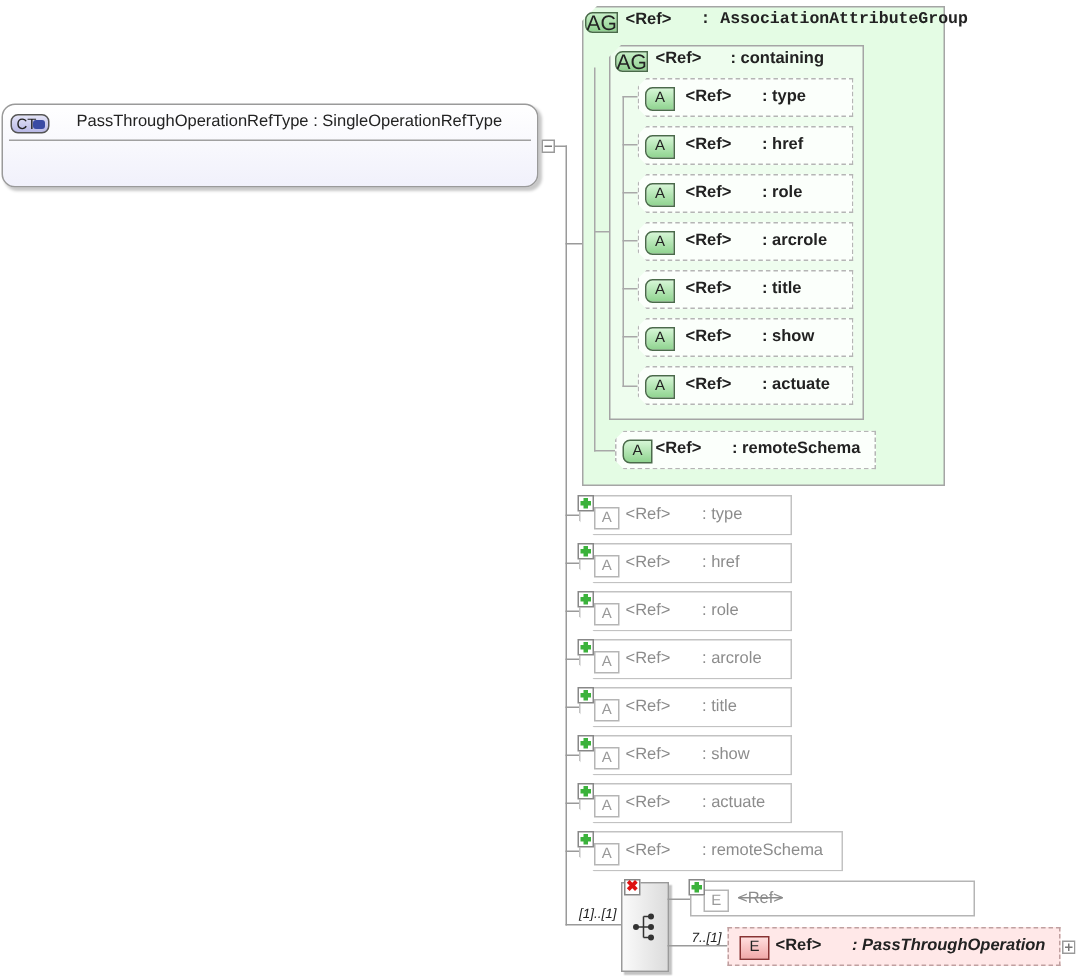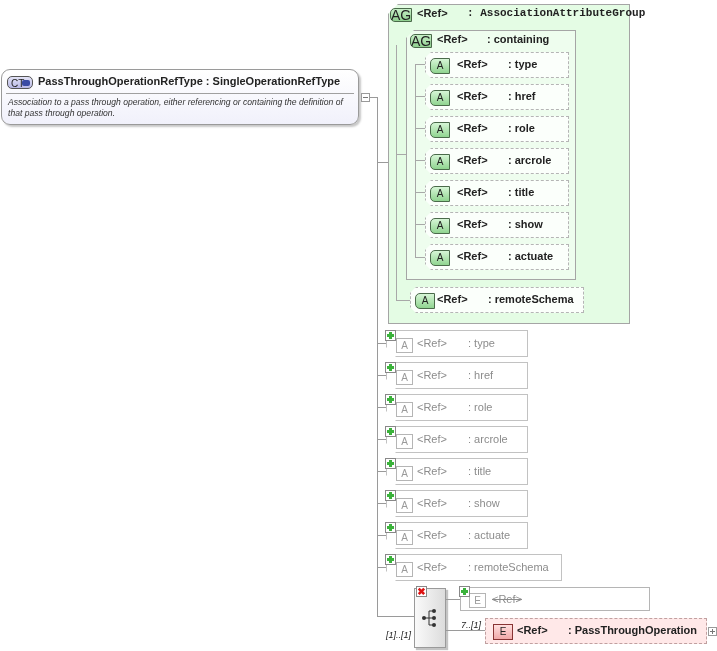--- a/index.html
+++ b/index.html
@@ -4,21 +4,21 @@
 <style>
   html,body{margin:0;padding:0;background:#ffffff;}
   body{width:717px;height:651px;position:relative;overflow:hidden;font-family:"Liberation Sans",sans-serif;}
   .line{position:absolute;background:#9a9a9a;}
   
   .ct-box{position:absolute;left:1px;top:69px;width:356px;height:54px;border:1px solid #9a9a9a;border-radius:9px;
     background:linear-gradient(#ffffff,#f1f1fb);box-shadow:2px 2px 2px #c8c8c8;}
   .ct-badge{position:absolute;left:5px;top:6px;width:26px;height:13px;border:1px solid #555;border-radius:5px;
     background:linear-gradient(#e3e3f7,#b9b9e6);font-size:10px;line-height:13px;color:#222;padding-left:3px;box-sizing:border-box;}
   .ct-badge .minus{position:absolute;right:2px;top:3px;width:8px;height:6px;background:#3a4ba4;border-radius:2px;}
-  .ct-title{position:absolute;left:36px;top:5px;font-size:11px;font-weight:bold;color:#222;white-space:nowrap;}
+  .ct-title{position:absolute;left:49px;top:5px;font-size:11px;font-weight:normal;color:#222;white-space:nowrap;}
   .ct-sep{position:absolute;left:4px;right:4px;top:23px;height:1px;background:#a0a0a0;}
   .ct-desc{position:absolute;left:6px;top:27px;width:345px;font-size:8.6px;font-style:italic;color:#333;line-height:10.5px;}
   .collapse-btn{position:absolute;width:9px;height:9px;border:1px solid #9a9a9a;background:#fff;box-sizing:border-box;}
   .collapse-btn::after{content:"";position:absolute;left:1px;top:3px;width:5px;height:1px;background:#777;}
   .expand-btn::before{content:"";position:absolute;left:3px;top:1px;width:1px;height:5px;background:#777;}
   
   .ag-outer{position:absolute;left:388px;top:4px;width:240px;height:318px;border:1px solid #a5a5a5;background:#e4fce4;
     clip-path:polygon(10px 0,100% 0,100% 100%,0 100%,0 10px);box-shadow:3px 3px 0 #b4b4b4;}
   .ag-inner{position:absolute;left:406px;top:30px;width:168px;height:248px;border:1px solid #a5a5a5;background:#eefdee;
     clip-path:polygon(8px 0,100% 0,100% 100%,0 100%,0 8px);box-shadow:3px 3px 0 #b4b4b4;}
@@ -46,21 +46,20 @@
   .el-pink{position:absolute;left:485px;top:618px;width:222px;height:26px;border:1px dashed #c0a0a0;background:#ffe8e8;box-sizing:border-box;}
   .e-badge{position:absolute;width:18px;height:14px;border:1px solid #883333;background:linear-gradient(#ffdede,#f0a8a8);font-size:10px;line-height:14px;text-align:center;color:#222;}
 </style>
 </head>
 <body>
 
 <div class="ct-box">
   <div class="ct-badge"><span>CT</span><span class="minus"></span></div>
   <div class="ct-title">PassThroughOperationRefType : SingleOperationRefType</div>
   <div class="ct-sep"></div>
-  <div class="ct-desc">Association to a pass through operation, either referencing or containing the definition of that pass through operation.</div>
 </div>
 <div class="collapse-btn" style="left:361px;top:93px;"></div>
 
 <div class="line" style="left:370px;top:97px;width:8px;height:1px;"></div>
 <div class="line" style="left:377px;top:97px;width:1px;height:520px;"></div>
 <div class="line" style="left:377px;top:162px;width:11px;height:1px;"></div>
 
 <div class="ag-outer"></div>
 <div class="ag-badge" style="left:390px;top:8px;">AG</div>
 <div class="lbl b" style="left:417px;top:7px;">&lt;Ref&gt;</div>
@@ -184,21 +183,21 @@
 <div class="line" style="left:377px;top:343px;width:9px;height:1px;"></div>
 <div class="line" style="left:377px;top:375px;width:9px;height:1px;"></div>
 <div class="line" style="left:377px;top:407px;width:9px;height:1px;"></div>
 <div class="line" style="left:377px;top:439px;width:9px;height:1px;"></div>
 <div class="line" style="left:377px;top:471px;width:9px;height:1px;"></div>
 <div class="line" style="left:377px;top:503px;width:9px;height:1px;"></div>
 <div class="line" style="left:377px;top:535px;width:9px;height:1px;"></div>
 <div class="line" style="left:377px;top:567px;width:9px;height:1px;"></div>
 <div class="line" style="left:377px;top:616px;width:37px;height:1px;"></div>
 
-<div class="mult" style="left:386px;top:604px;margin-top:26px;">[1]..[1]</div>
+<div class="mult" style="left:386px;top:604px;">[1]..[1]</div>
 <div class="choice">
   <svg width="30" height="58">
     <circle cx="9" cy="29" r="2" fill="#333"></circle>
     <line x1="9" y1="29" x2="14" y2="29" stroke="#333"></line>
     <line x1="14" y1="22" x2="14" y2="36" stroke="#333"></line>
     <line x1="14" y1="22" x2="19" y2="22" stroke="#333"></line>
     <line x1="14" y1="29" x2="19" y2="29" stroke="#333"></line>
     <line x1="14" y1="36" x2="19" y2="36" stroke="#333"></line>
     <circle cx="19" cy="22" r="2" fill="#333"></circle>
     <circle cx="19" cy="29" r="2" fill="#333"></circle>
@@ -213,15 +212,15 @@
   <div class="a-badge-grey" style="left:8px;top:5px;">E</div>
   <div class="glbl" style="left:31px;top:5px;text-decoration:line-through;">&lt;Ref&gt;</div>
   <div class="glbl" style="left:82px;top:5px;text-decoration:line-through;font-weight:bold;margin-top:36px;">: _SingleOperation</div>
 </div>
 <div class="plus-icon" style="left:459px;top:586px;"></div>
 
 <div class="mult" style="left:461px;top:620px;">7..[1]</div>
 <div class="el-pink">
   <div class="e-badge" style="left:7px;top:5px;">E</div>
   <div class="lbl b" style="left:31px;top:5px;">&lt;Ref&gt;</div>
-  <div class="lbl b" style="left:82px;top:5px;">: PassThroughOperation</div>
+  <div class="lbl b" style="left:82px;top:5px;font-style:italic;">: PassThroughOperation</div>
 </div>
 <div class="collapse-btn expand-btn" style="left:708px;top:627px;"></div>
 
 </body></html>

